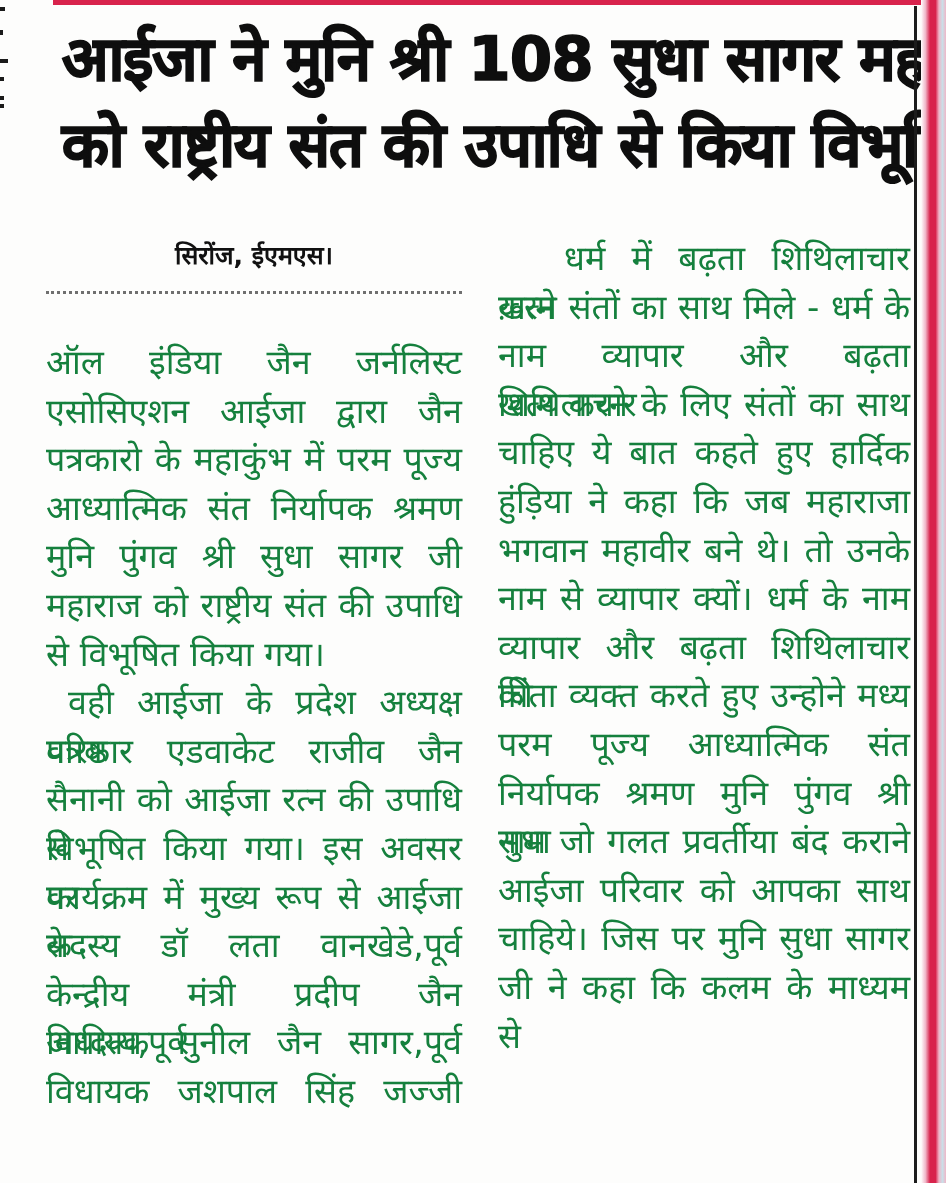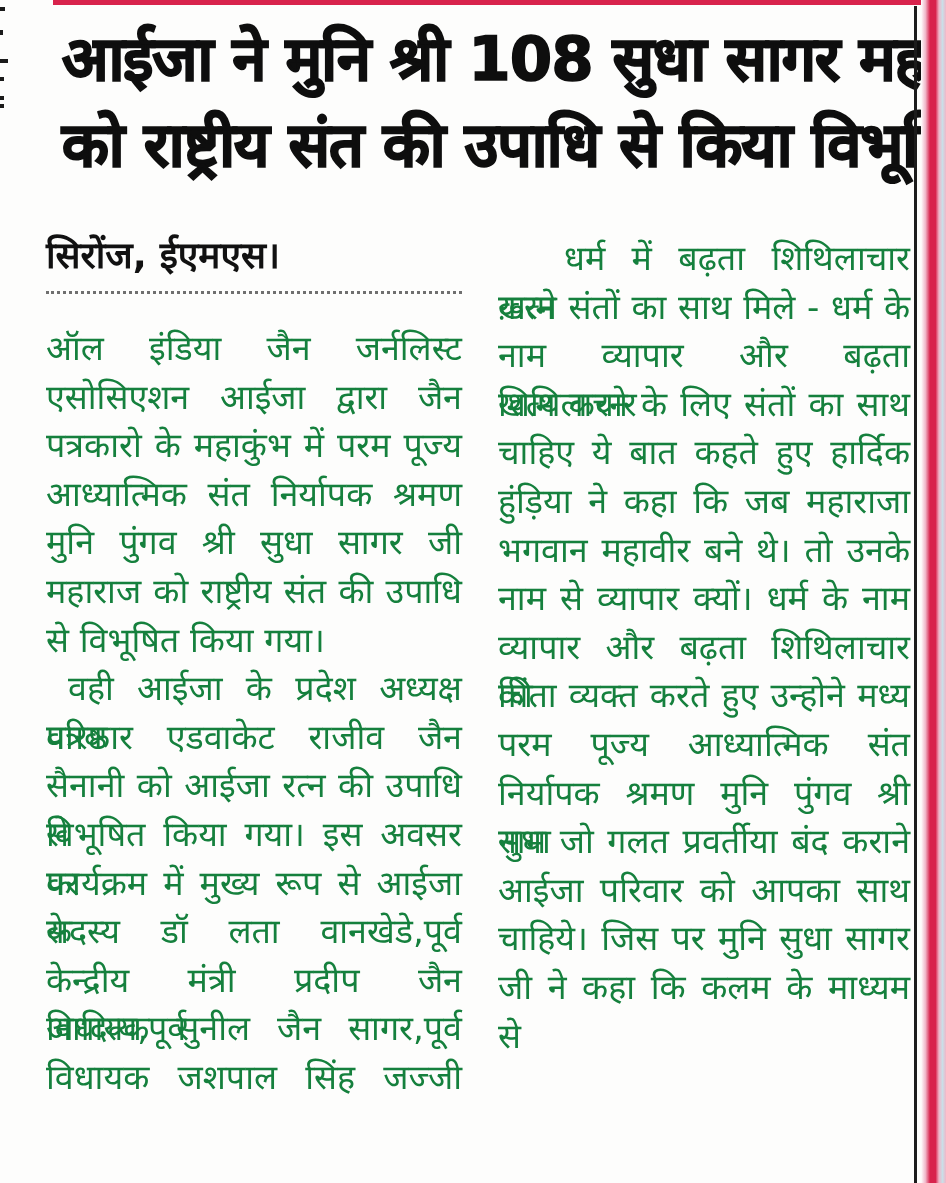--- a/index.html
+++ b/index.html
@@ -45,28 +45,29 @@
   }
   .headline span{display:block;white-space:nowrap;}
   .columns{
     display:flex;
     margin:46px 36px 0 46px;
     gap:36px;
   }
   .col-left{flex:none;width:416px;}
   .col-right{flex:1;min-width:0;}
   .byline{
-    font-size:37px; line-height:44px; font-weight:bold; color:#111;
+    font-size:25px; line-height:44px; font-weight:bold; color:#111;
     letter-spacing:0;
+    text-align:center;
   }
   .dotted-rule{
     border:none; border-top:3px dotted #6f6f6f; height:0;
     margin-top:13px;
   }
-  .col-left .body{margin-top:30px;}
+  .col-left .body{margin-top:44px;}
   .line{
     font-size:34px;
     height:48.6px;
     line-height:48.6px;
     text-align:justify;
     text-align-last:justify;
     overflow:visible;
     color:#15803d;
   }
   .line.end{text-align-last:left;}

